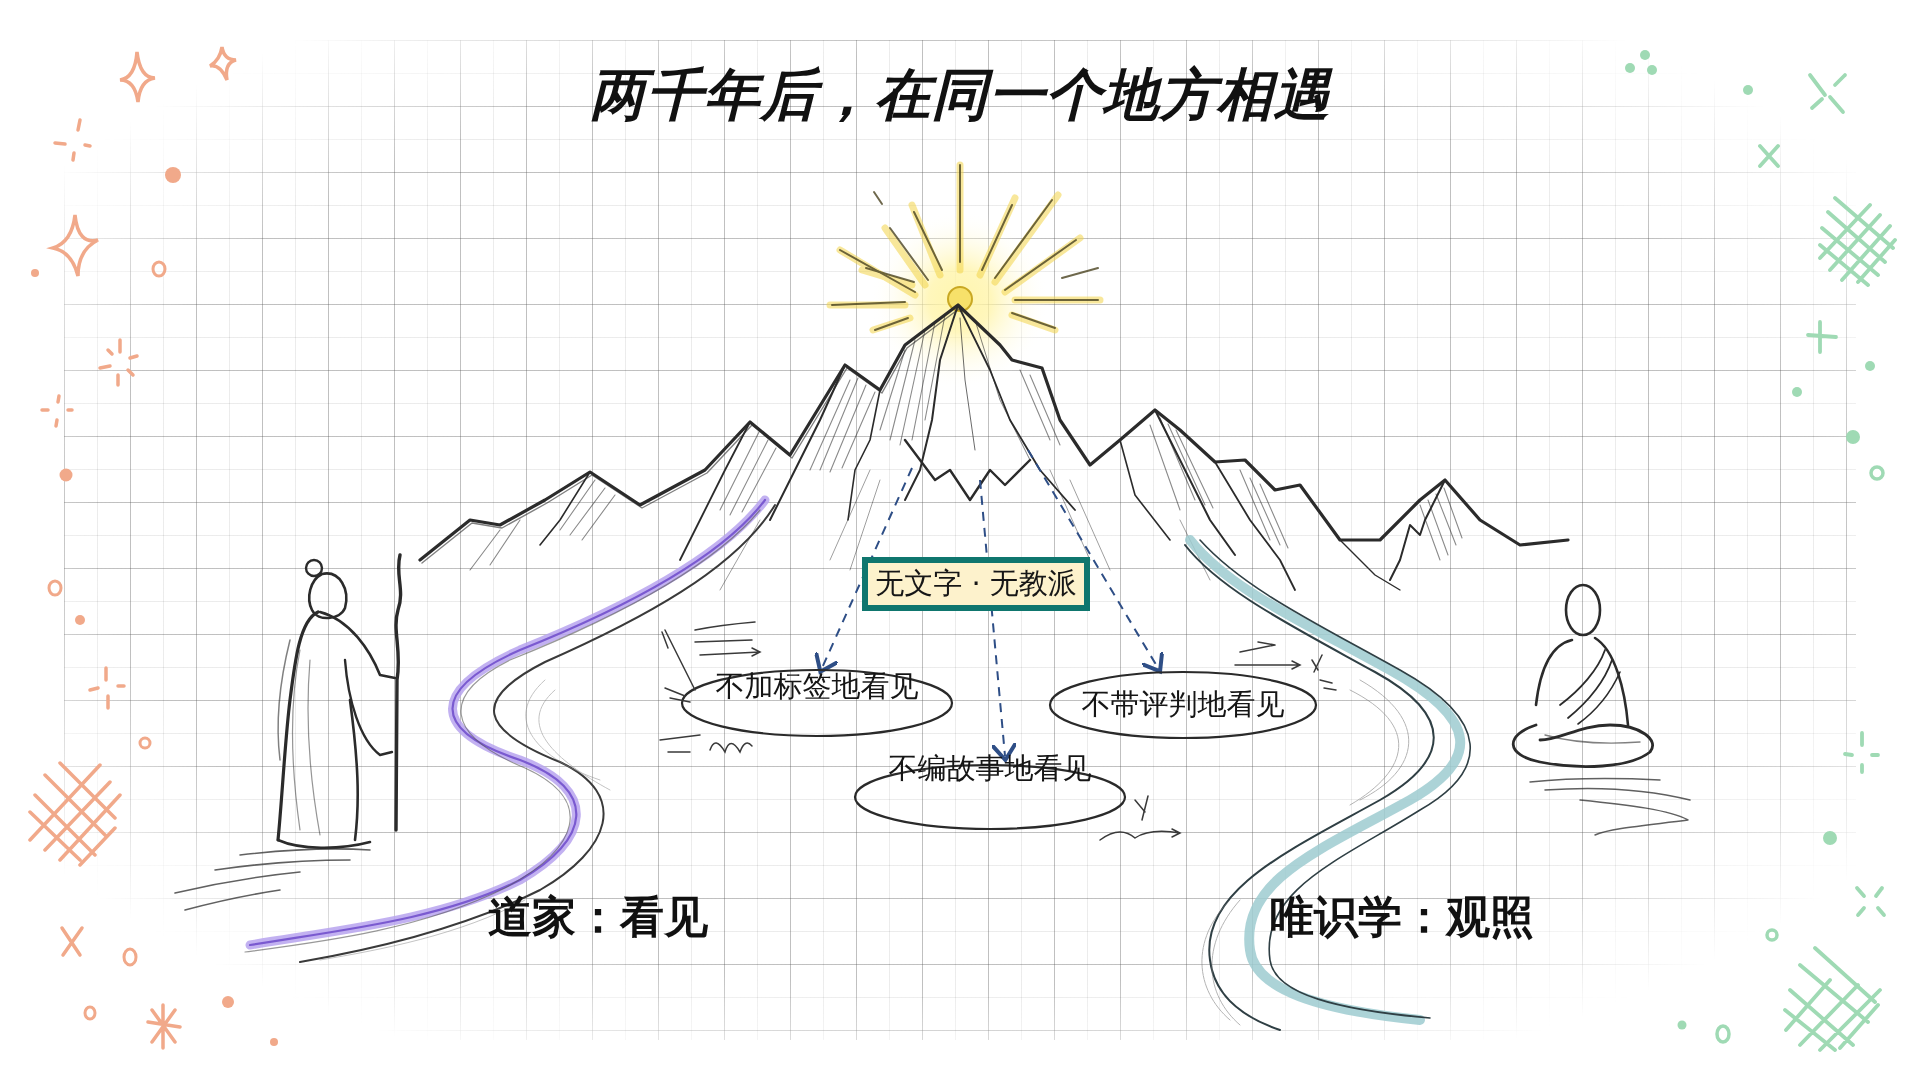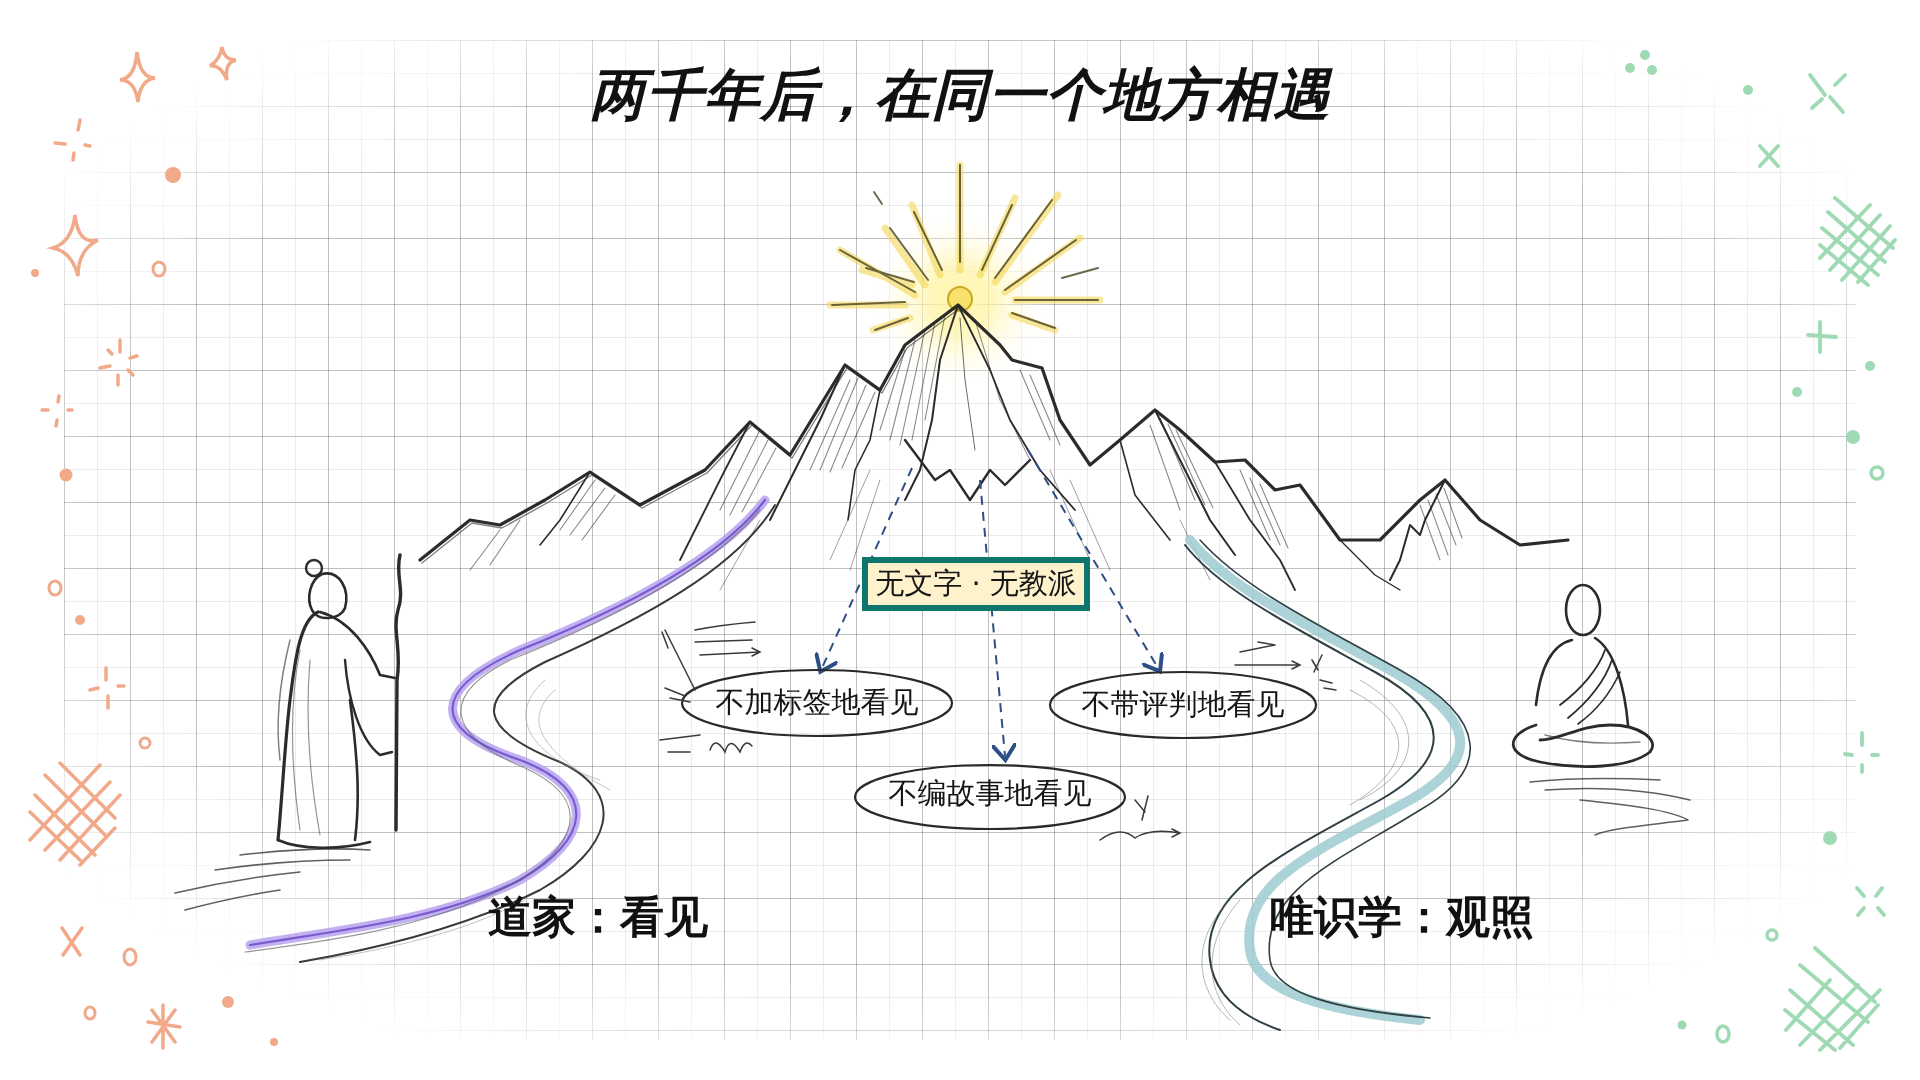--- a/index.html
+++ b/index.html
@@ -328,24 +328,24 @@
       <ellipse cx="1723" cy="1034" rx="6" ry="8"></ellipse>
   </g>
 </svg>
 
 <div class="title">两千年后，在同一个地方相遇</div>
 
 <div class="tag-box">
   <span>无文字 · 无教派</span>
 </div>
 
-<div class="ellipse-label" style="left:682px; top:670px; width:270px; height:66px;">
+<div class="ellipse-label" style="left:682px; top:654px; width:270px; height:66px;">
   <span>不加标签地看见</span>
 </div>
 <div class="ellipse-label" style="left:1050px; top:672px; width:266px; height:66px;">
   <span>不带评判地看见</span>
 </div>
-<div class="ellipse-label" style="left:855px; top:762px; width:270px; height:64px;">
+<div class="ellipse-label" style="left:855px; top:737px; width:270px; height:64px;">
   <span>不编故事地看见</span>
 </div>
 
 <div class="bottom-label" style="left:488px; top:888px;">道家：看见</div>
 <div class="bottom-label" style="left:1270px; top:888px;">唯识学：观照</div>
 
 </body></html>

